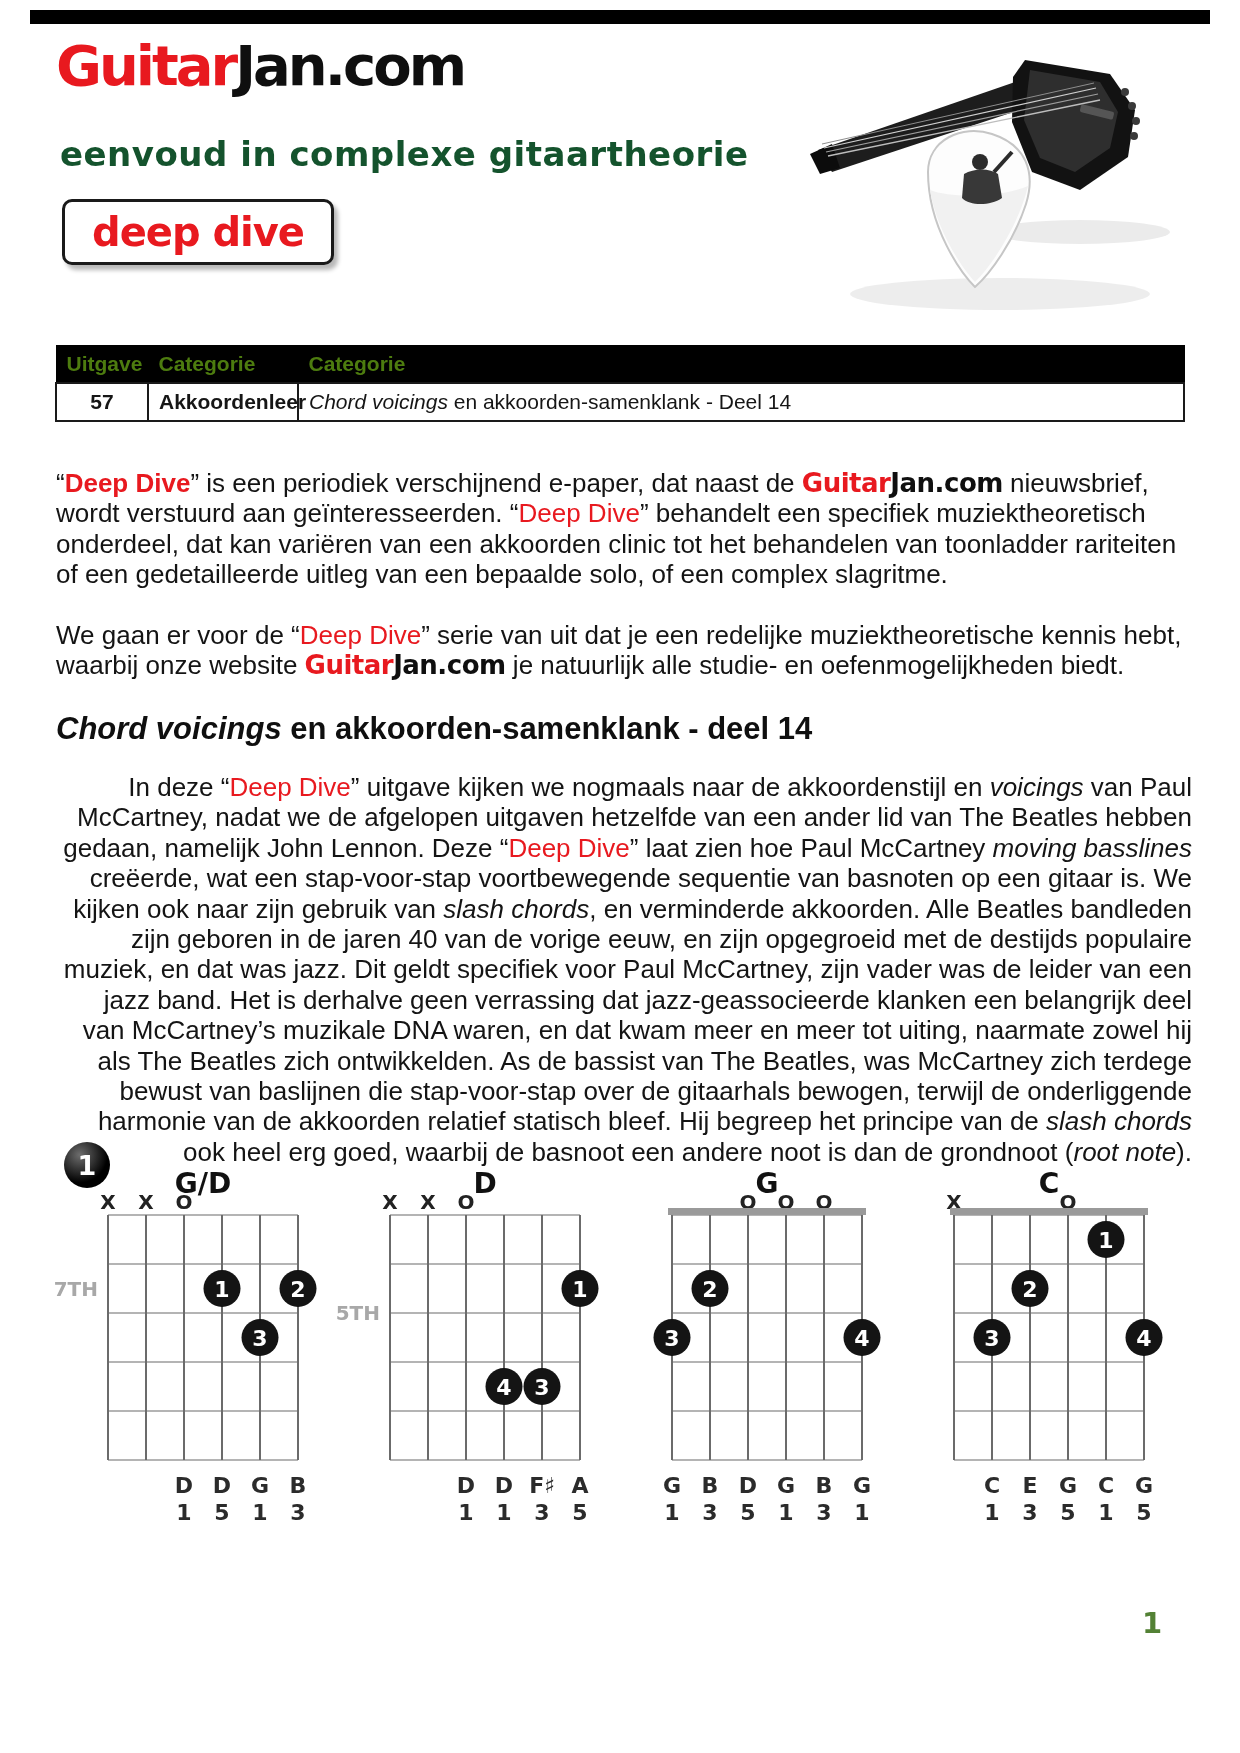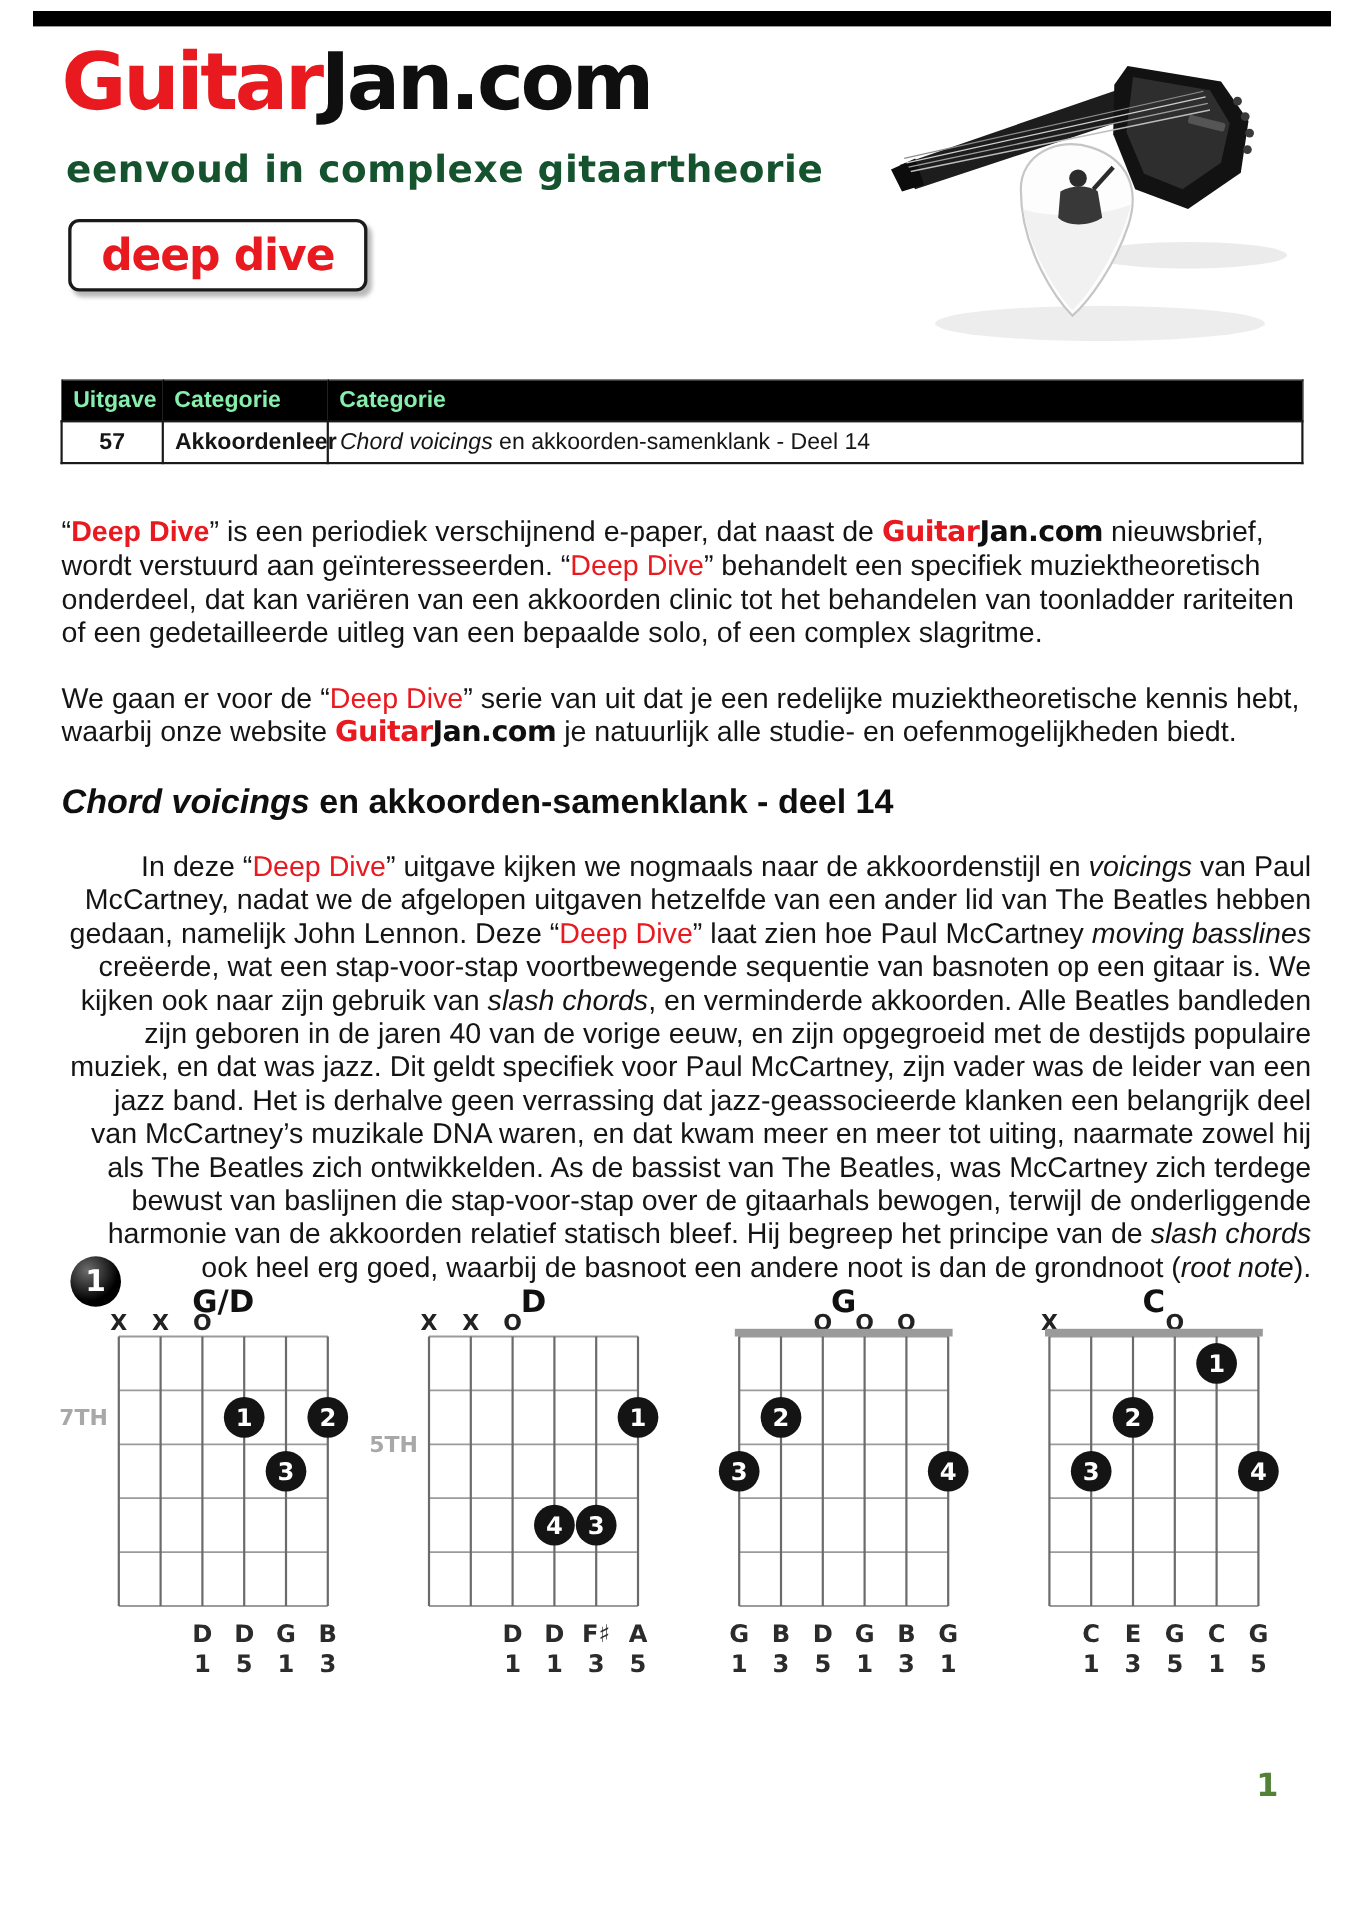--- a/index.html
+++ b/index.html
@@ -3,37 +3,37 @@
 <meta charset="utf-8">
 <style>
   html,body{margin:0;padding:0;background:#ffffff;}
   .page{position:relative;width:1240px;height:1753px;background:#fff;overflow:hidden;
         font-family:"Liberation Sans",sans-serif;color:#161616;}
 
   .topbar{position:absolute;left:30px;top:10px;width:1180px;height:14px;background:#000;}
 
   
   .logo{position:absolute;left:56px;top:38px;font-family:"DejaVu Sans",sans-serif;
-        font-weight:800;font-size:72px;line-height:1;letter-spacing:-3px;white-space:nowrap;}
+        font-weight:800;font-size:56px;line-height:1;letter-spacing:-3px;white-space:nowrap;}
   .logo .red{color:#e8191f;}
   .logo .black{color:#0f0f0f;}
   .tagline{position:absolute;left:60px;top:134px;font-family:"DejaVu Sans",sans-serif;
            font-weight:700;font-size:34px;color:#14532d;letter-spacing:.5px;white-space:nowrap;}
   .dd-box{position:absolute;left:62px;top:199px;width:266px;height:60px;background:#fff;
           border:3px solid #1a1a1a;border-radius:10px;box-shadow:4px 5px 4px rgba(0,0,0,.28);
           display:flex;align-items:center;justify-content:center;}
   .dd-text{color:#e8191f;font-family:"DejaVu Sans",sans-serif;font-weight:800;
            font-size:40px;letter-spacing:-1px;}
 
   .art{position:absolute;left:780px;top:22px;}
 
   
   table.issue{position:absolute;left:55px;top:345px;width:1130px;border-collapse:collapse;
               table-layout:fixed;font-size:21px;}
-  .issue th{background:#000;color:#86efac;font-weight:700;text-align:left;
+  .issue th{background:#000;color:#4d7c0f;font-weight:700;text-align:left;
             padding:6px 10px;border:1.5px solid #000;}
   .issue td{border:2px solid #1a1a1a;padding:6px 10px;background:#fff;}
   .issue td.c1{text-align:center;font-weight:700;}
   .issue td.c2{font-weight:700;}
 
   
   .body-text{position:absolute;left:56px;width:1136px;font-size:26px;line-height:30.4px;color:#141414;}
   #para-intro{top:442px;}
   #para-series{top:594px;}
   .heading{position:absolute;left:56px;top:690px;font-size:31px;font-weight:700;color:#0f0f0f;}

